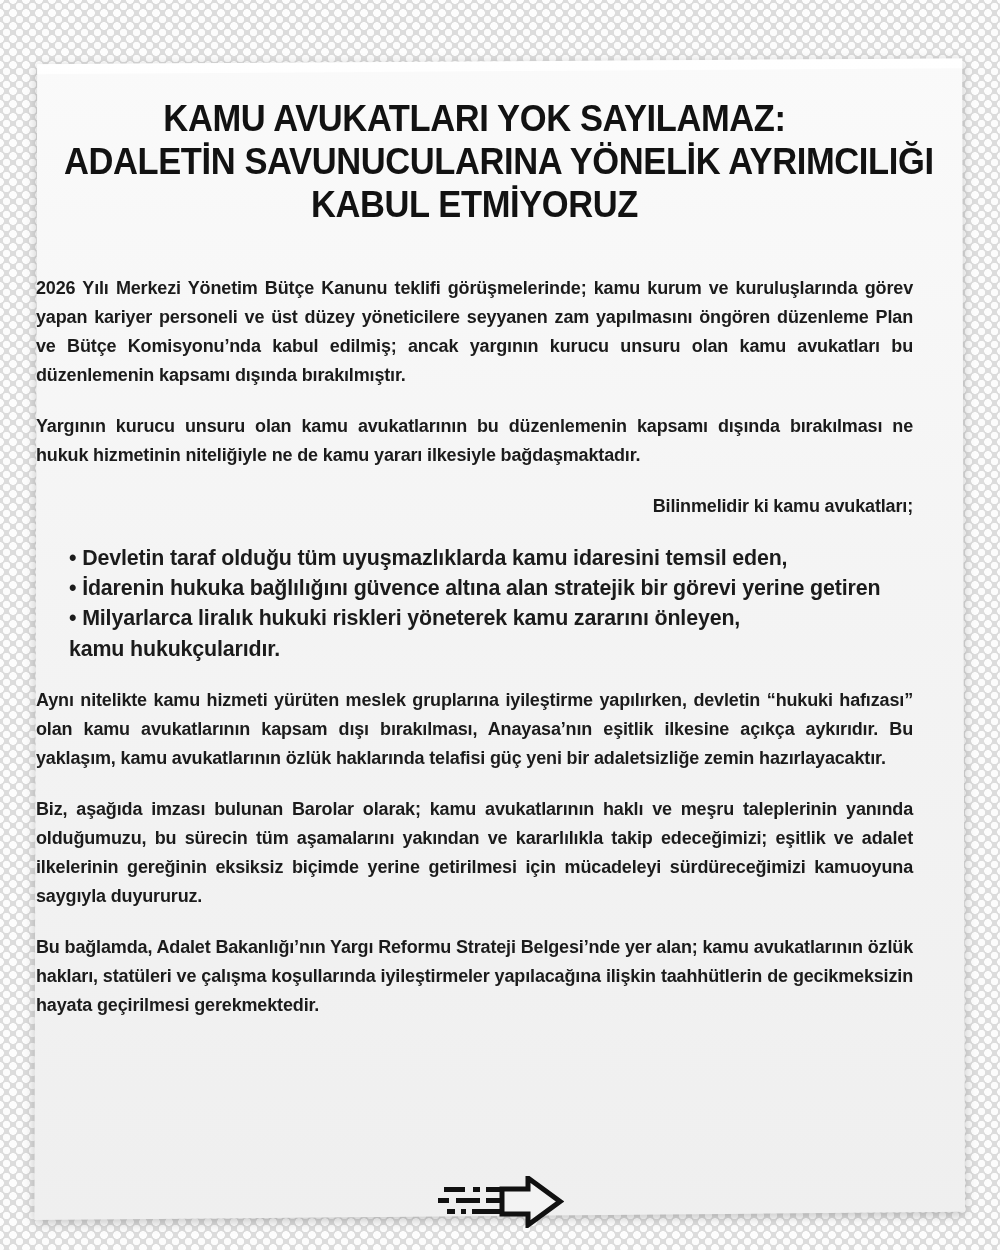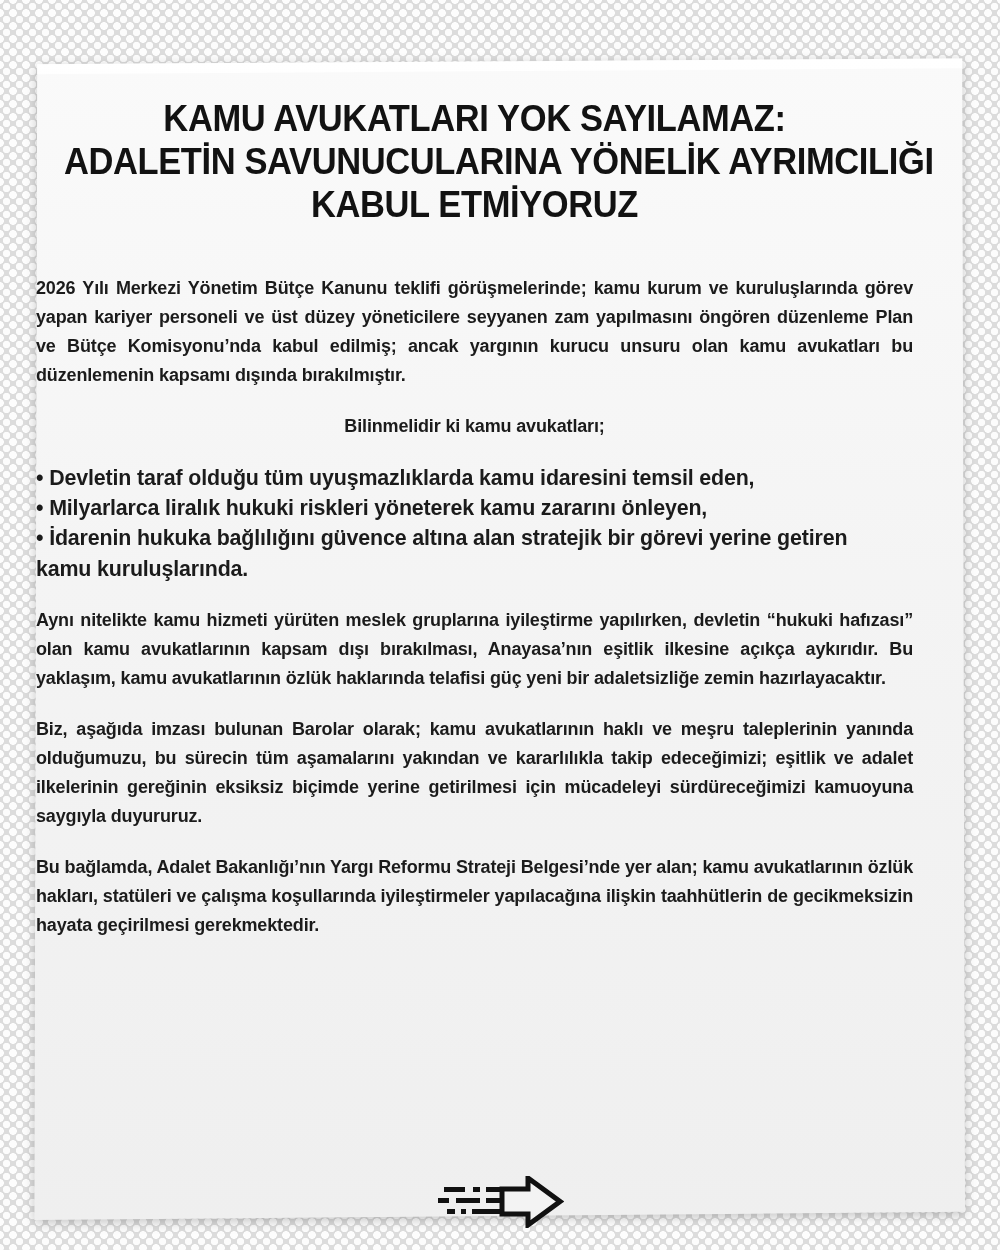--- a/index.html
+++ b/index.html
@@ -81,29 +81,30 @@
     font-size:18px;
     line-height:29px;
     font-weight:700;
     color:#1b1b1b;
     text-align:justify;
     text-justify:inter-word;
     letter-spacing:-0.15px;
     margin-top:22px;
   }
   .para.first{ margin-top:48px; }
-  .para.nojust{ text-align:center; }
+  .para.nojust{ text-align:right; }
 
   .bullets{
     margin-top:22px;
     font-size:21.4px;
     line-height:30.2px;
     font-weight:700;
     color:#1b1b1b;
     letter-spacing:-0.15px;
+    padding-left:33px;
   }
   .bullets .bl{ display:block; }
   .bullets .tail{ display:block; }
 
   
   #arrow-mark{
     position:absolute;
     left:0; right:0;
     top:1176px;
     display:flex;
@@ -124,27 +125,28 @@
 
 <div id="content">
 
   <div id="headline">
     <span class="hl">KAMU AVUKATLARI YOK SAYILAMAZ:</span>
     <span class="hl">ADALETİN SAVUNUCULARINA YÖNELİK AYRIMCILIĞI</span>
     <span class="hl">KABUL ETMİYORUZ</span>
   </div>
 
   <p class="para first">2026 Yılı Merkezi Yönetim Bütçe Kanunu teklifi görüşmelerinde; kamu kurum ve kuruluşlarında görev yapan kariyer personeli ve üst düzey yöneticilere seyyanen zam yapılmasını öngören düzenleme Plan ve Bütçe Komisyonu’nda kabul edilmiş; ancak yargının kurucu unsuru olan kamu avukatları bu düzenlemenin kapsamı dışında bırakılmıştır.</p>
+  <p class="para">Yargının kurucu unsuru olan kamu avukatlarının bu düzenlemenin kapsamı dışında bırakılması ne hukuk hizmetinin niteliğiyle ne de kamu yararı ilkesiyle bağdaşmaktadır.</p>
   <p class="para nojust">Bilinmelidir ki kamu avukatları;</p>
 
   <div class="bullets">
     <span class="bl">• Devletin taraf olduğu tüm uyuşmazlıklarda kamu idaresini temsil eden,</span>
+    <span class="bl">• İdarenin hukuka bağlılığını güvence altına alan stratejik bir görevi yerine getiren</span>
     <span class="bl">• Milyarlarca liralık hukuki riskleri yöneterek kamu zararını önleyen,</span>
-    <span class="bl">• İdarenin hukuka bağlılığını güvence altına alan stratejik bir görevi yerine getiren</span>
-    <span class="tail">kamu kuruluşlarında.</span>
+    <span class="tail">kamu hukukçularıdır.</span>
   </div>
 
   <p class="para">Aynı nitelikte kamu hizmeti yürüten meslek gruplarına iyileştirme yapılırken, devletin “hukuki hafızası” olan kamu avukatlarının kapsam dışı bırakılması, Anayasa’nın eşitlik ilkesine açıkça aykırıdır. Bu yaklaşım, kamu avukatlarının özlük haklarında telafisi güç yeni bir adaletsizliğe zemin hazırlayacaktır.</p>
   <p class="para">Biz, aşağıda imzası bulunan Barolar olarak; kamu avukatlarının haklı ve meşru taleplerinin yanında olduğumuzu, bu sürecin tüm aşamalarını yakından ve kararlılıkla takip edeceğimizi; eşitlik ve adalet ilkelerinin gereğinin eksiksiz biçimde yerine getirilmesi için mücadeleyi sürdüreceğimizi kamuoyuna saygıyla duyururuz.</p>
   <p class="para">Bu bağlamda, Adalet Bakanlığı’nın Yargı Reformu Strateji Belgesi’nde yer alan; kamu avukatlarının özlük hakları, statüleri ve çalışma koşullarında iyileştirmeler yapılacağına ilişkin taahhütlerin de gecikmeksizin hayata geçirilmesi gerekmektedir.</p>
 
 </div>
 
 <div id="arrow-mark">
   <svg width="128" height="52" viewBox="0 0 128 52" aria-hidden="true">

